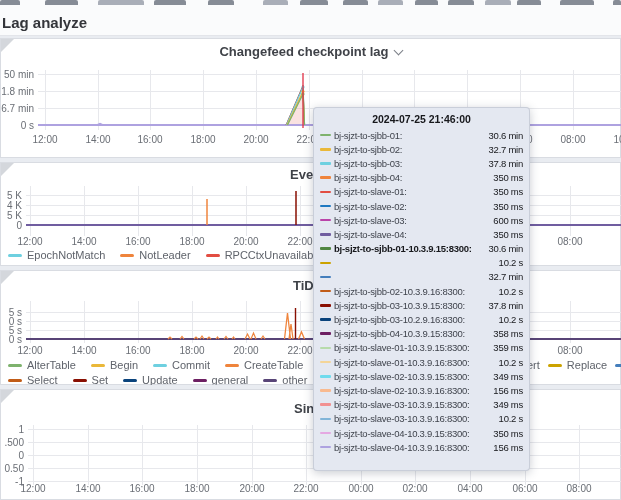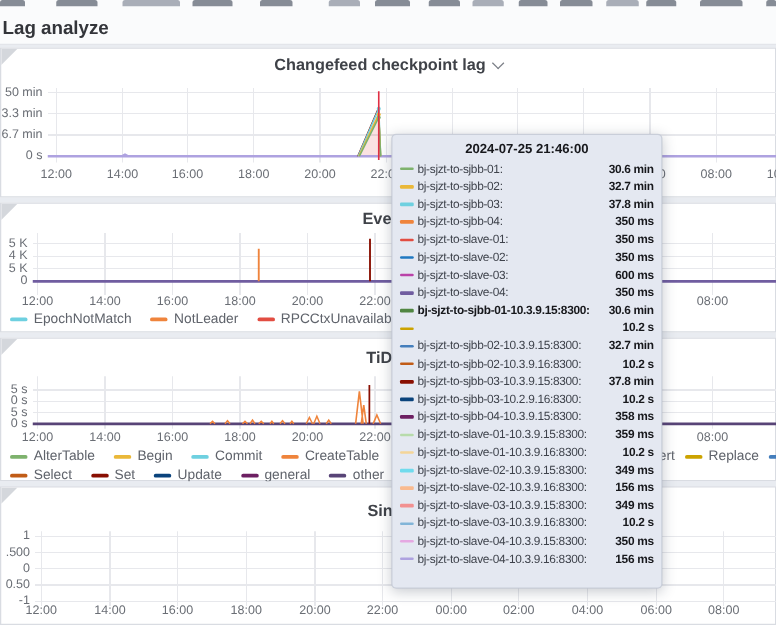--- a/index.html
+++ b/index.html
@@ -31,21 +31,21 @@
   .litem{display:flex;align-items:center;gap:5px}
   .dash{width:14px;height:3px;border-radius:1.5px;flex:0 0 auto}
   .tooltip{position:absolute;left:313px;top:107px;width:217px;height:364px;z-index:30;
            background:var(--tooltip_bg);border:1px solid rgba(80,90,110,.18);border-radius:4px;
            box-shadow:0 2px 10px rgba(40,50,70,.25);box-sizing:border-box;overflow:hidden}
   .tooltip .title{padding:5px 4px 3px;text-align:center;font-size:10.5px;font-weight:700;
            color:var(--tooltip_title);white-space:nowrap}
   .trow{display:flex;align-items:center;height:14.2px;padding:0 6px;font-size:9.5px;
         letter-spacing:-0.25px;color:var(--tooltip_text);white-space:nowrap}
   .trow .tdash{width:11px;height:2.5px;border-radius:1px;margin-right:3px;flex:0 0 auto}
-  .trow .tval{margin-left:auto;font-weight:700;color:var(--tooltip_title);padding-left:4px}
+  .trow .tval{margin-left:auto;font-weight:400;color:var(--tooltip_title);padding-left:4px}
   .trow.bold{font-weight:700;color:var(--tooltip_title)}
 </style>
 </head>
 <body>
 
 <div>
 
 <div class="topstrip-block" style="left: 0px; width: 20px; background: rgb(134, 140, 150);"></div>
     <div class="topstrip-block" style="left: 45px; width: 33px; background: rgb(134, 140, 150);"></div>
     <div class="topstrip-block" style="left: 98px; width: 46px; background: rgb(169, 174, 184);"></div>
@@ -71,21 +71,21 @@
 
 <div class="panel" style="top:38px;height:120px">
   <div class="corner"></div>
 </div>
 <div class="ptitle" style="top:44px">
   <span>Changefeed checkpoint lag</span><span class="caret"></span>
 </div>
 <div class="ylabs">
 
 <div class="ylab w34" style="top: 74px;"><span>50 min</span></div>
-    <div class="ylab w34" style="top: 91px;"><span>3.3 min</span></div>
+    <div class="ylab w34" style="top: 91px;"><span>1.8 min</span></div>
     <div class="ylab w34" style="top: 108px;"><span>6.7 min</span></div>
     <div class="ylab w34" style="top: 125px;"><span>0 s</span></div>
   </div>
 <svg class="plot" style="left:38px;top:70px" width="583" height="60">
     <g>
       <line x1="7" x2="7" y1="0" y2="60" class="gl"></line>
       <line x1="60" x2="60" y1="0" y2="60" class="gl"></line>
       <line x1="112" x2="112" y1="0" y2="60" class="gl"></line>
       <line x1="165" x2="165" y1="0" y2="60" class="gl"></line>
       <line x1="218" x2="218" y1="0" y2="60" class="gl"></line>
@@ -398,21 +398,20 @@
         <span class="tdash" style="background: rgb(80, 134, 66);"></span>
         <span class="tlabel">bj-sjzt-to-sjbb-01-10.3.9.15:8300:</span>
         <span class="tval">30.6 min</span>
       </div>
       <div class="trow">
         <span class="tdash" style="background: rgb(204, 163, 0);"></span>
         <span class="tval">10.2 s</span>
       </div>
       <div class="trow">
         <span class="tdash" style="background: rgb(68, 126, 188);"></span>
-        <span class="tlabel">bj-sjzt-to-sjbb-02-10.3.9.15:8300:</span>
         <span class="tval">32.7 min</span>
       </div>
       <div class="trow">
         <span class="tdash" style="background: rgb(193, 92, 23);"></span>
         <span class="tlabel">bj-sjzt-to-sjbb-02-10.3.9.16:8300:</span>
         <span class="tval">10.2 s</span>
       </div>
       <div class="trow">
         <span class="tdash" style="background: rgb(137, 15, 2);"></span>
         <span class="tlabel">bj-sjzt-to-sjbb-03-10.3.9.15:8300:</span>

